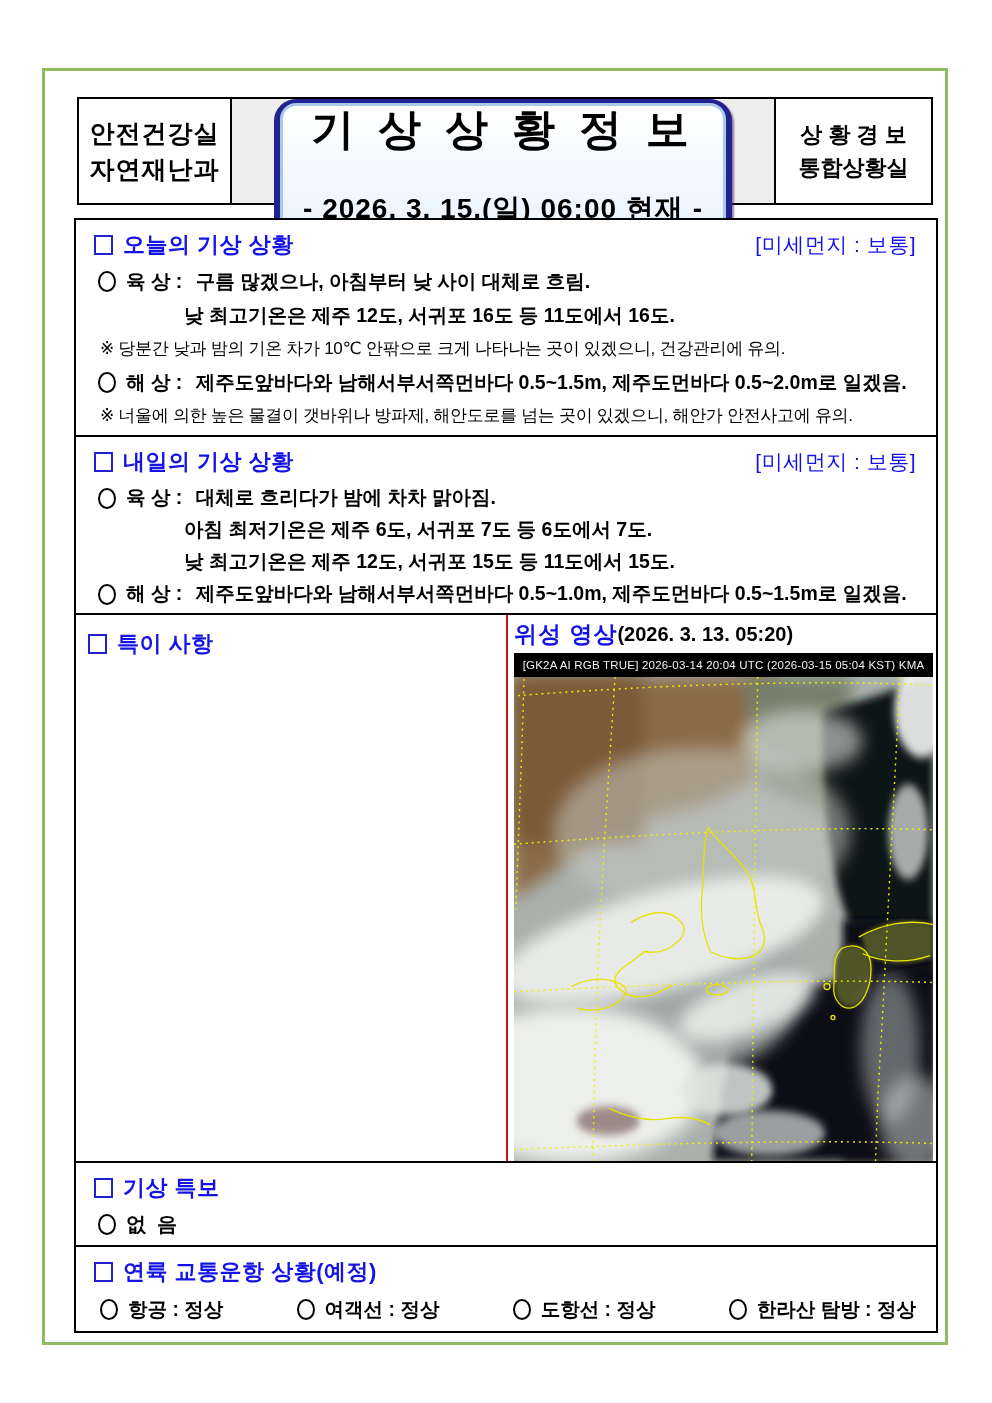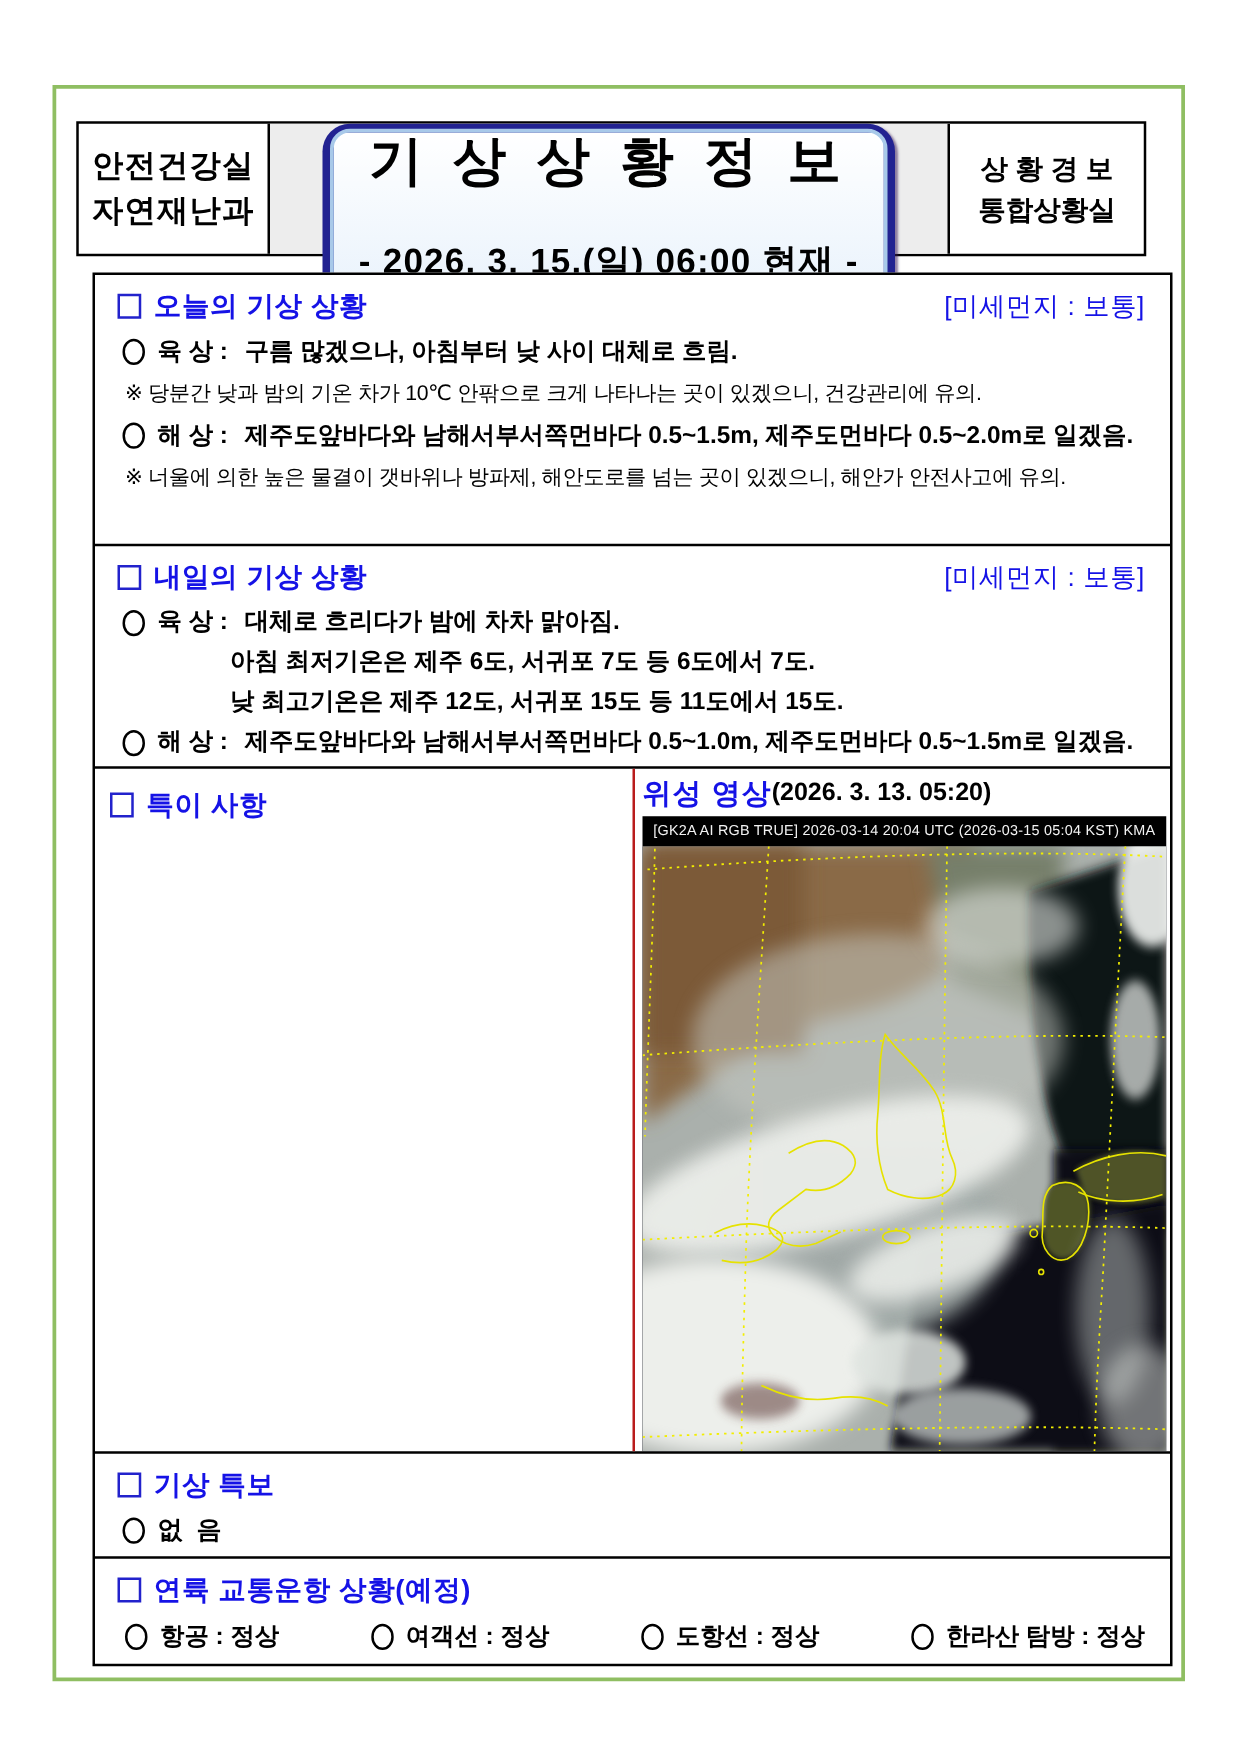--- a/index.html
+++ b/index.html
@@ -1,21 +1,21 @@
 <!DOCTYPE html>
 <html><head>
 <meta charset="utf-8">
 <style>
   html,body{margin:0;padding:0;background:#ffffff;}
   body{width:992px;height:1403px;position:relative;font-family:"Liberation Sans","DejaVu Sans",sans-serif;color:#000;}
   .green-frame{position:absolute;left:42px;top:68px;width:900px;height:1271px;border:3px solid #8fbe62;background:#fff;}
   .pre{white-space:pre;}
 
   
-  .hdr-table{position:absolute;left:16px;top:26px;width:856px;height:108px;border:2px solid #000;display:flex;box-sizing:border-box;}
+  .hdr-table{position:absolute;left:32px;top:26px;width:856px;height:108px;border:2px solid #000;display:flex;box-sizing:border-box;}
   .hdr-cell{box-sizing:border-box;display:flex;flex-direction:column;justify-content:center;align-items:center;}
   .hdr-left{width:153px;border-right:2px solid #000;font-size:25px;font-weight:700;line-height:1.45;letter-spacing:1px;}
   .hdr-center{flex:1;border-right:2px solid #000;background:#ededed;justify-content:flex-start;}
   .hdr-right{width:155px;font-size:22px;font-weight:700;line-height:1.5;}
   .title-outer{background:#222291;border-radius:22px;padding:4px 6px 10px 6px;box-shadow:2px 2px 2px rgba(60,30,90,.55);}
   .title-inner{background:linear-gradient(#ffffff,#eaf3fc);border:3px solid #a8c9e9;border-radius:16px;padding:1px 20px 4px 20px;text-align:center;}
   .big-title{font-size:43px;font-weight:700;letter-spacing:6px;line-height:1.05;}
   .sub-title{font-size:28px;font-weight:700;letter-spacing:1px;margin-top:38px;}
 
   
@@ -81,20 +81,23 @@
         <div class="head-left">
           <span class="sq"></span>
           <span class="h-blue">오늘의 기상 상황</span>
         </div>
         <span class="badge">[미세먼지 : 보통]</span>
       </div>
       <div class="line">
         <span class="bullet"></span>
         <span class="lbl">육 상 : </span>
         <span>구름 많겠으나, 아침부터 낮 사이 대체로 흐림.</span>
+      </div>
+      <div class="line cont">
+        <span>낮 최고기온은 제주 12도, 서귀포 16도 등 11도에서 16도.</span>
       </div>
       <div class="note">※ 당분간 낮과 밤의 기온 차가 10℃ 안팎으로 크게 나타나는 곳이 있겠으니, 건강관리에 유의.</div>
       <div class="line">
         <span class="bullet"></span>
         <span class="lbl">해 상 : </span>
         <span>제주도앞바다와 남해서부서쪽먼바다 0.5~1.5m, 제주도먼바다 0.5~2.0m로 일겠음.</span>
       </div>
       <div class="note">※ 너울에 의한 높은 물결이 갯바위나 방파제, 해안도로를 넘는 곳이 있겠으니, 해안가 안전사고에 유의.</div>
     </div>
 

